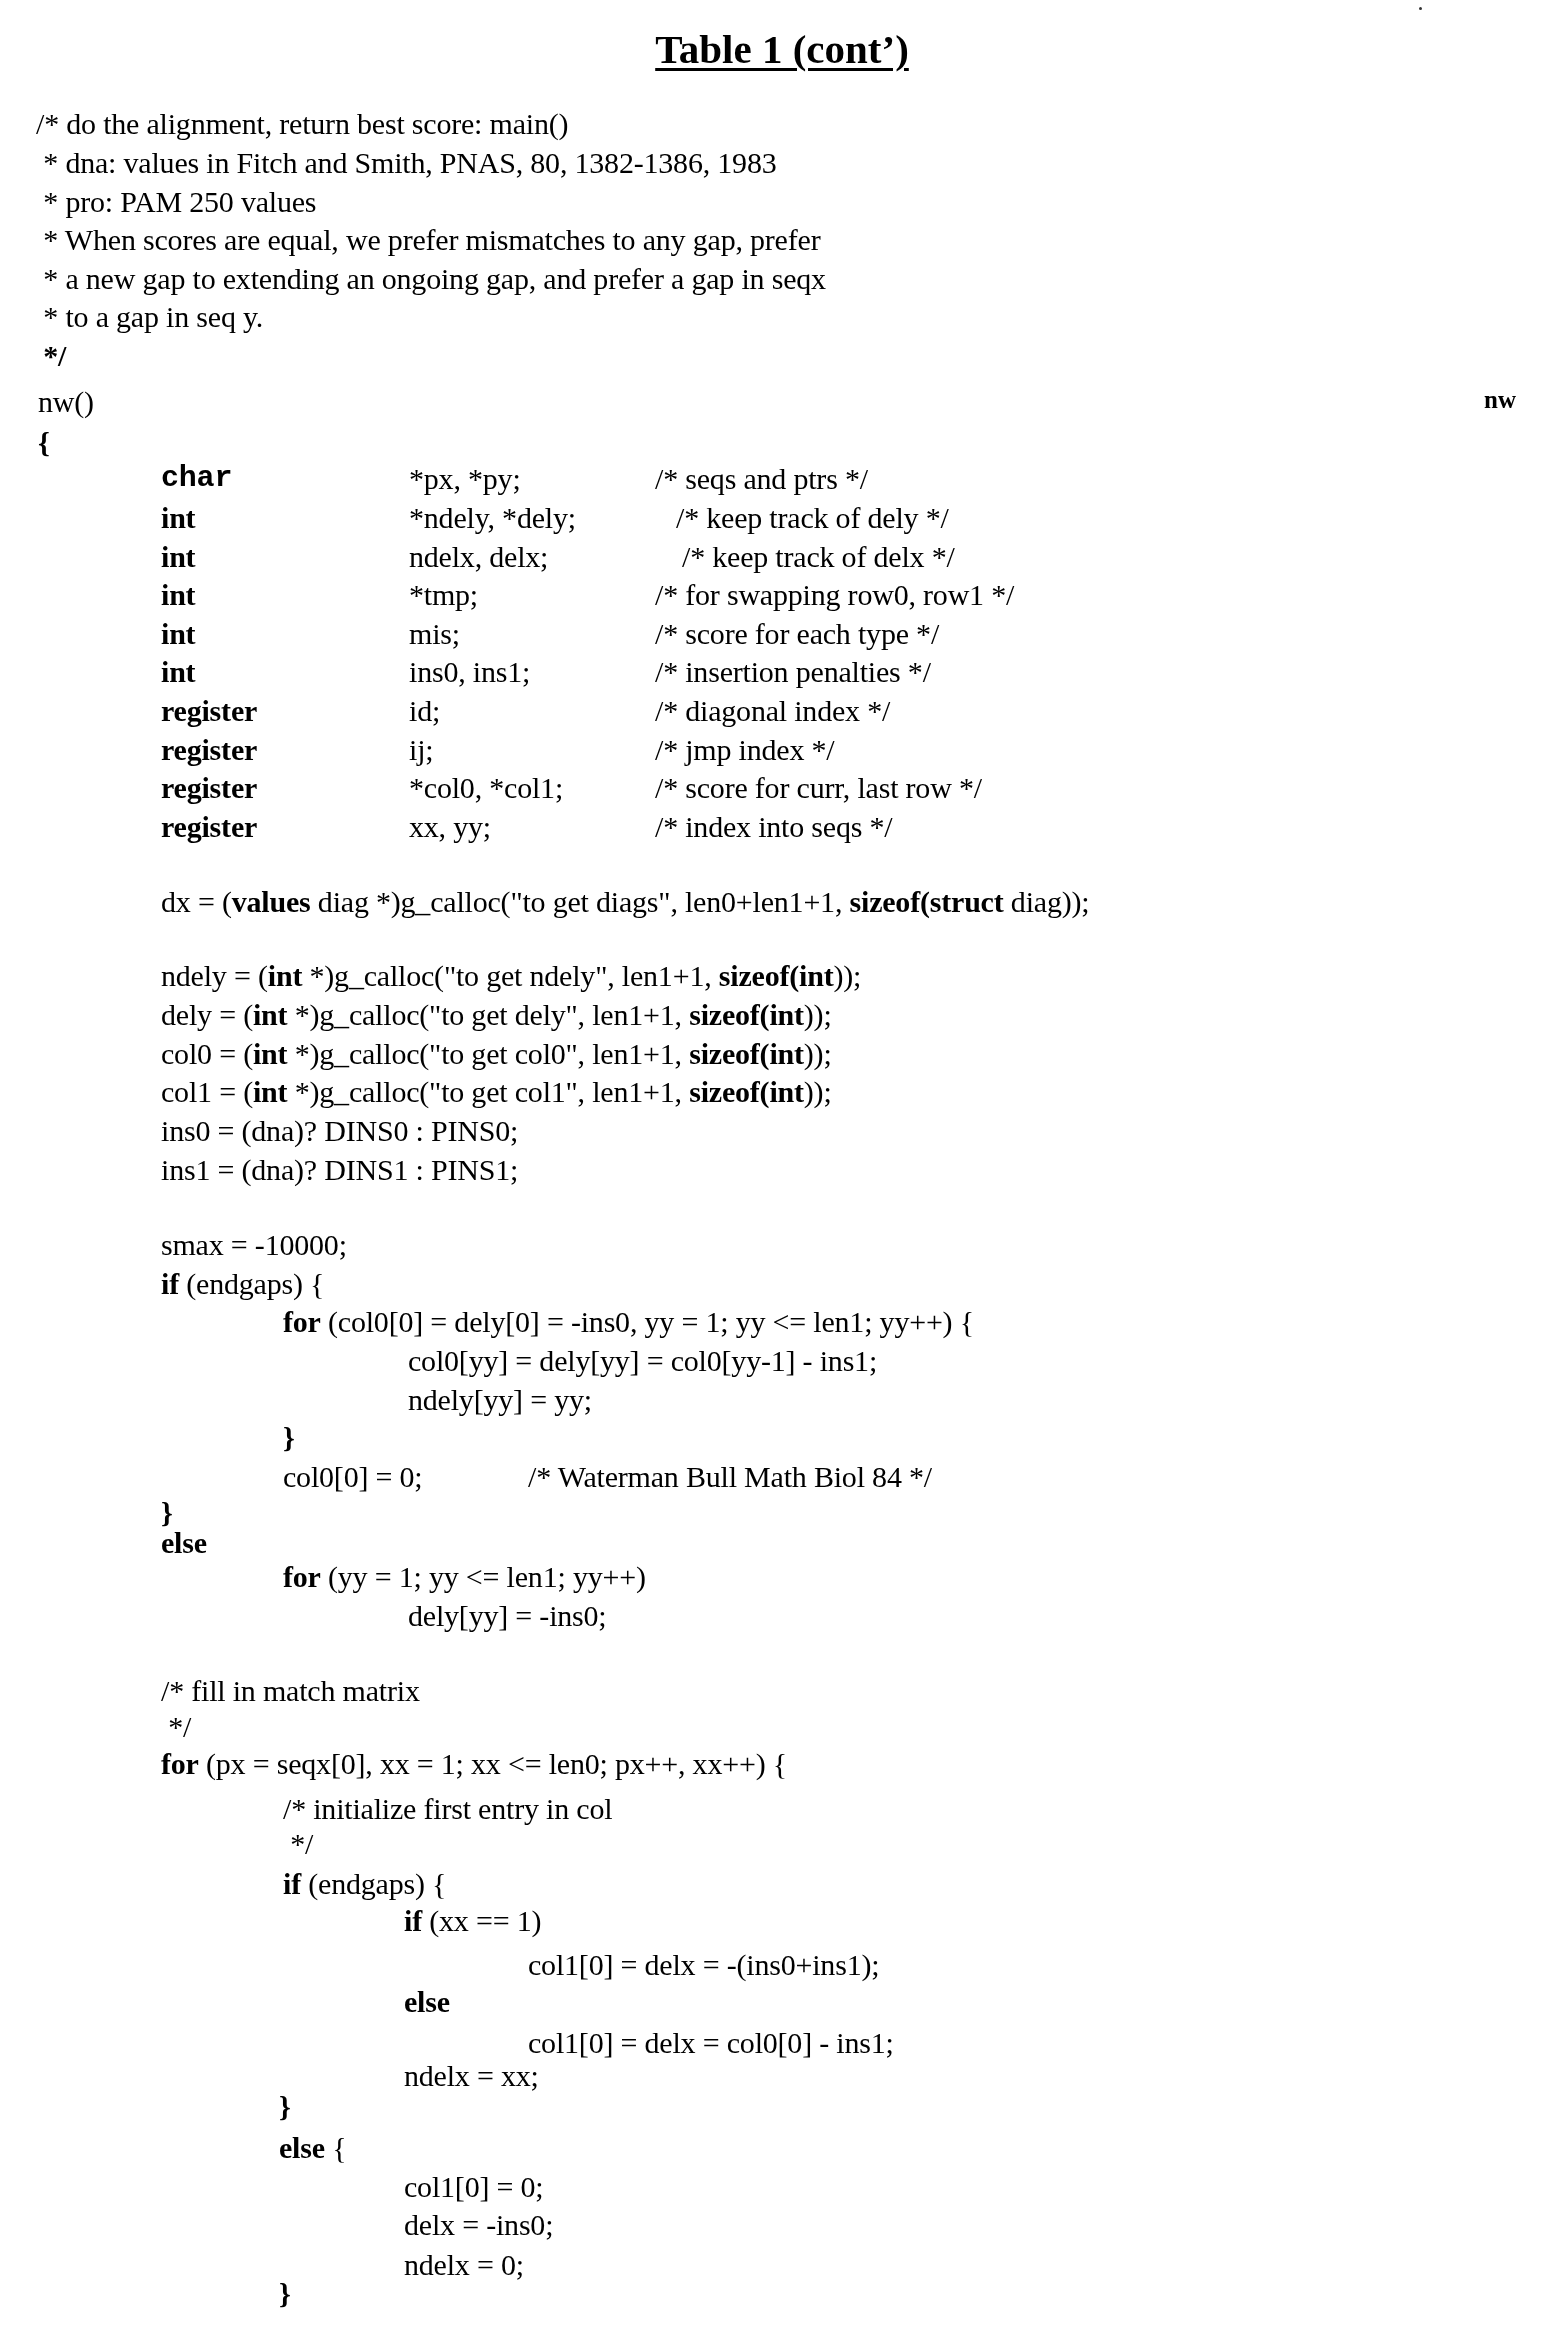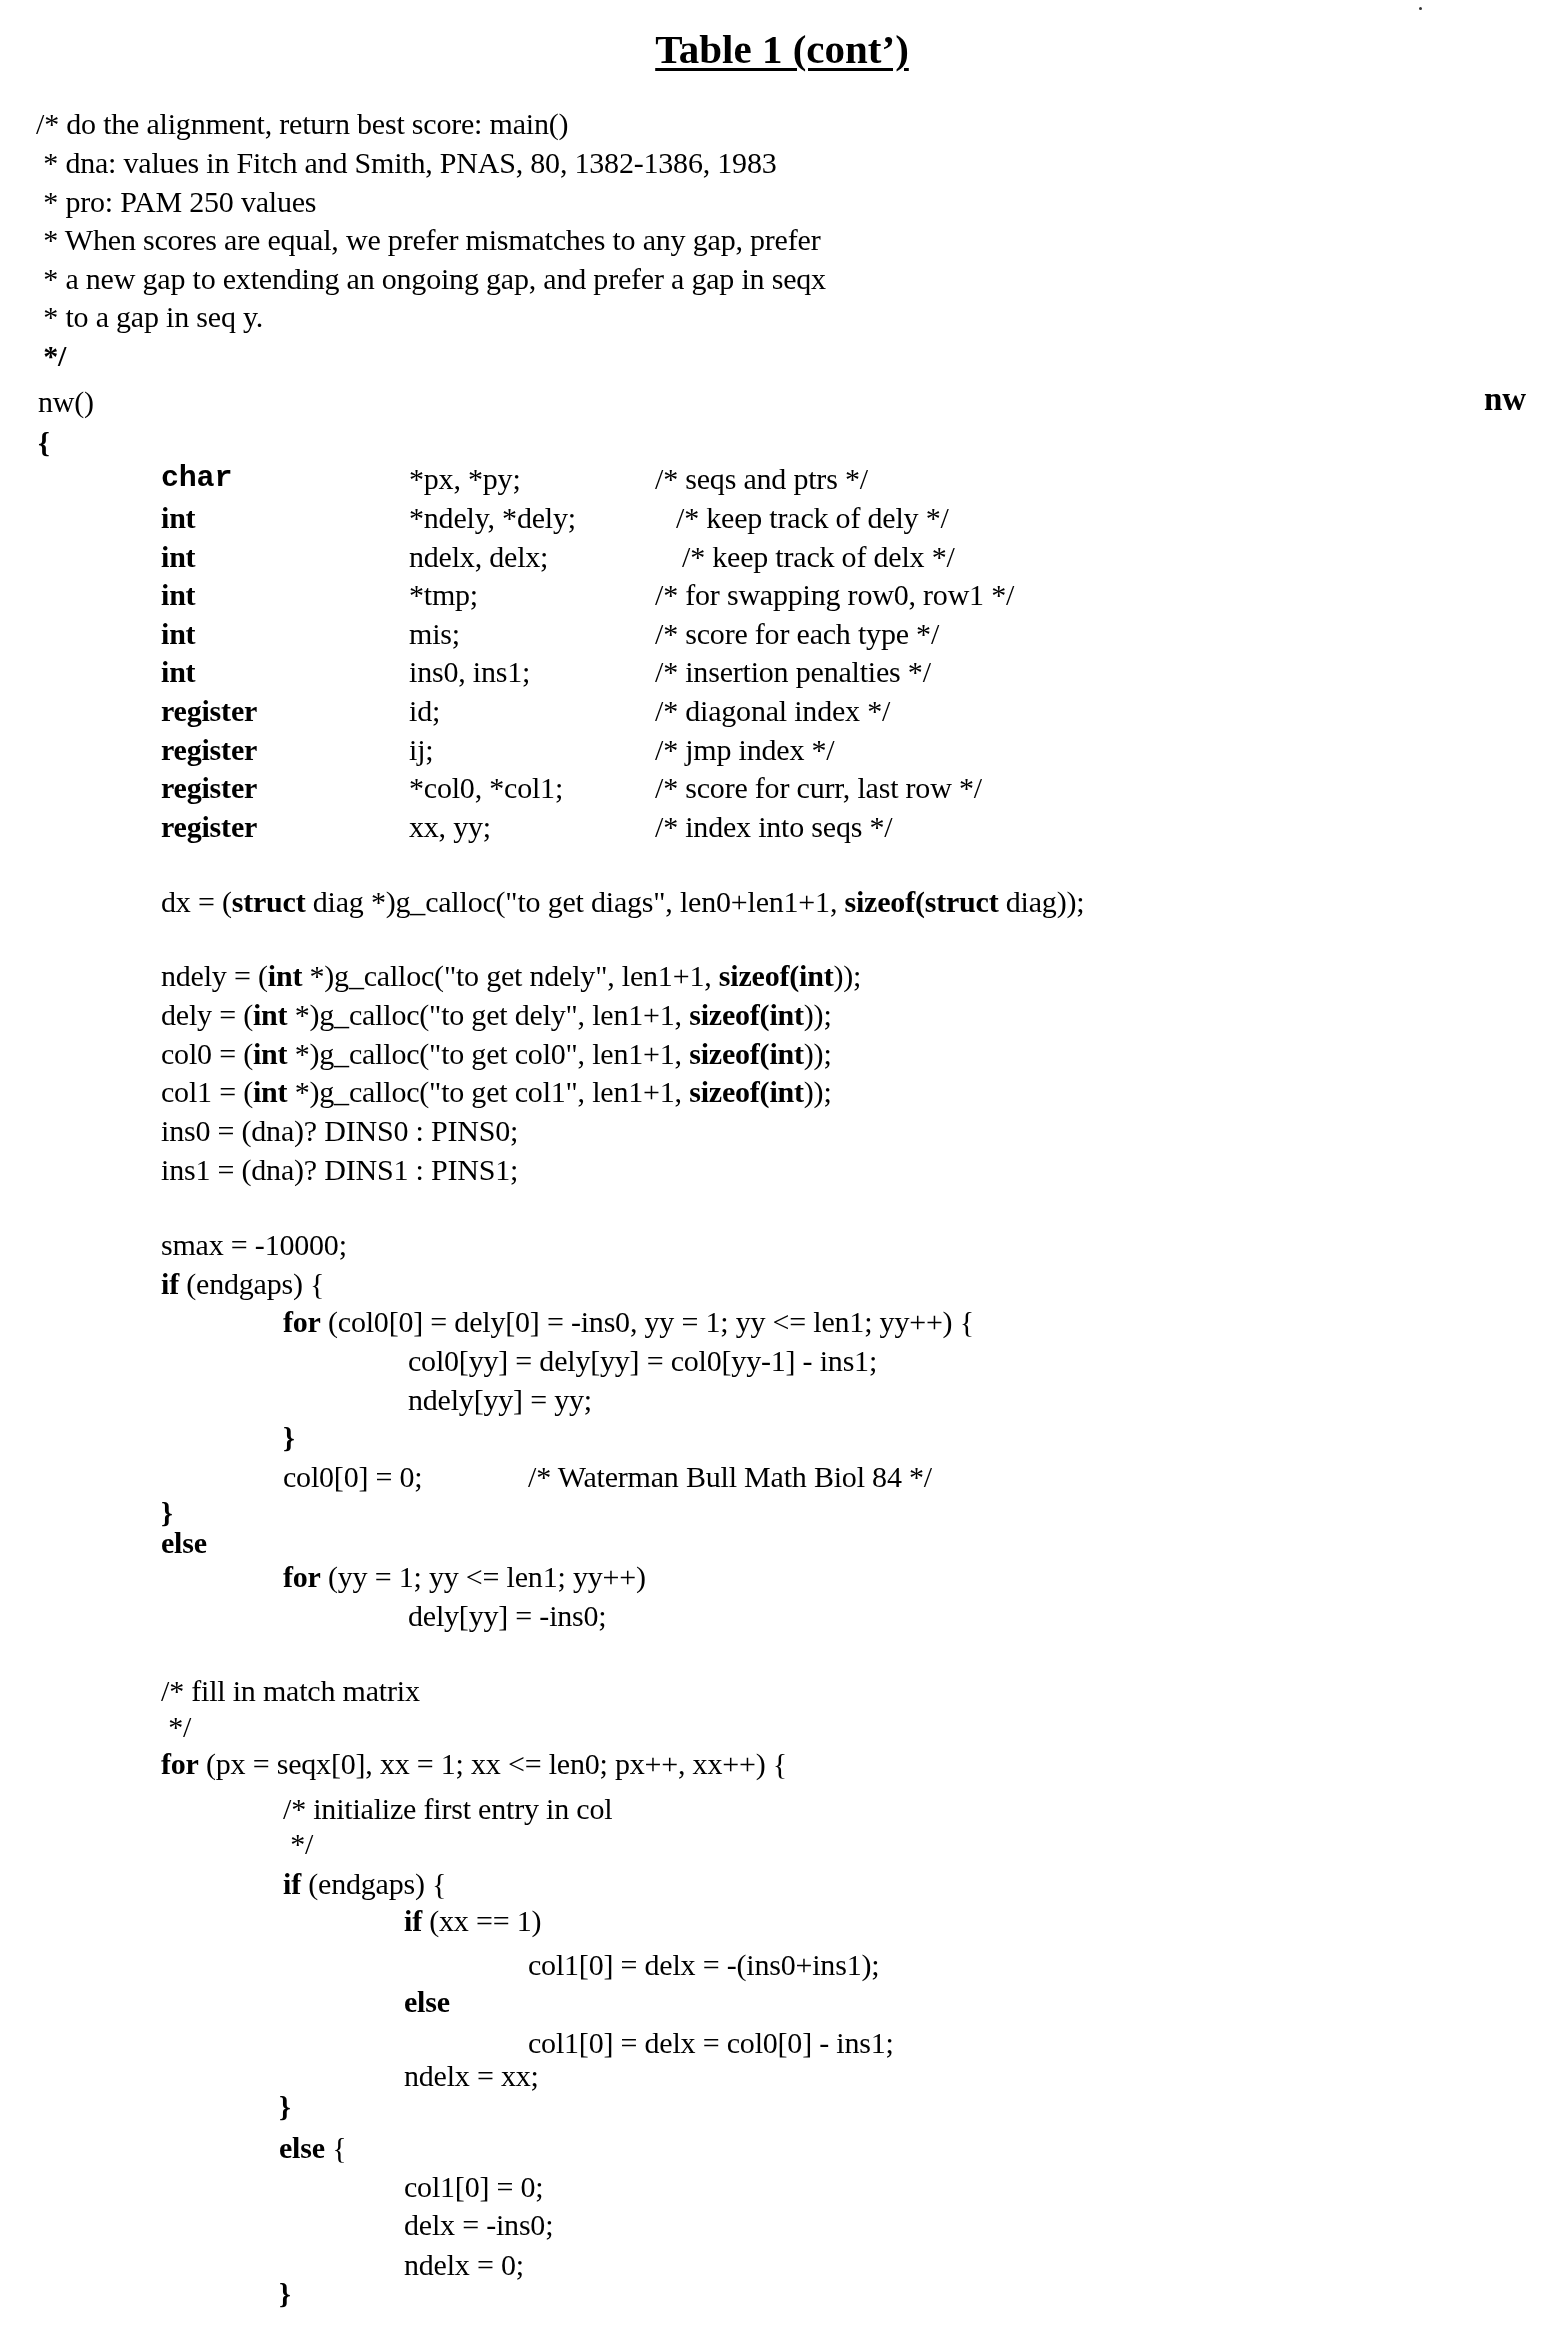--- a/index.html
+++ b/index.html
@@ -12,21 +12,21 @@
     position: absolute; left: 0; width: 1564px; top: 25px;
     text-align: center; font-size: 41px; font-weight: bold; line-height: 49px;
   }
   .title span { text-decoration: underline; text-decoration-thickness: 3.3px; text-underline-offset: 5px; }
   .line {
     position: absolute; font-size: 30px; line-height: 39px; white-space: pre;
     letter-spacing: -0.2px;
   }
   .line b { font-weight: bold; }
   .tag {
-    position: absolute; left: 1484px; top: 380px; font-size: 33px; font-weight: bold;
+    position: absolute; left: 1484px; top: 380px; font-size: 25px; font-weight: bold;
     line-height: 39px;
   }
   .dot { position: absolute; width: 2.5px; height: 3.3px; background: #333; border-radius: 1.6px; }
 </style>
 </head>
 <body>
 
 <div class="title"><span>Table 1 (cont’)</span></div>
 
 <div class="tag">nw</div>
@@ -91,21 +91,21 @@
       <div class="line" style="left: 655px; top: 768px;">/* score for curr, last row */</div>
     </div>
     <div>
       <div class="line" style="left: 161px; top: 807px; font-weight: bold;">register</div>
       <div class="line" style="left: 409px; top: 807px;">xx, yy;</div>
       <div class="line" style="left: 655px; top: 807px;">/* index into seqs */</div>
     </div>
   </div>
 
 <div id="code">
-    <div class="line" style="left: 161px; top: 882px;"><span>dx = (</span><b>struct</b><span> diag *)g_calloc("to get diags", len0+len1+1, </span><b>sizeof(struct</b><span> diag));</span></div>
+    <div class="line" style="left: 161px; top: 882px;"><span>dx = (</span><b>values</b><span> diag *)g_calloc("to get diags", len0+len1+1, </span><b>sizeof(struct</b><span> diag));</span></div>
     <div class="line" style="left: 161px; top: 956px;"><span>ndely = (</span><b>int</b><span> *)g_calloc("to get ndely", len1+1, </span><b>sizeof(int</b><span>));</span></div>
     <div class="line" style="left: 161px; top: 995px;"><span>dely = (</span><b>int</b><span> *)g_calloc("to get dely", len1+1, </span><b>sizeof(int</b><span>));</span></div>
     <div class="line" style="left: 161px; top: 1034px;"><span>col0 = (</span><b>int</b><span> *)g_calloc("to get col0", len1+1, </span><b>sizeof(int</b><span>));</span></div>
     <div class="line" style="left: 161px; top: 1072px;"><span>col1 = (</span><b>int</b><span> *)g_calloc("to get col1", len1+1, </span><b>sizeof(int</b><span>));</span></div>
     <div class="line" style="left: 161px; top: 1111px;"><span>ins0 = (dna)? DINS0 : PINS0;</span></div>
     <div class="line" style="left: 161px; top: 1150px;"><span>ins1 = (dna)? DINS1 : PINS1;</span></div>
     <div class="line" style="left: 161px; top: 1225px;"><span>smax = -10000;</span></div>
     <div class="line" style="left: 161px; top: 1264px;"><b>if</b><span> (endgaps) {</span></div>
     <div class="line" style="left: 283px; top: 1302px;"><b>for</b><span> (col0[0] = dely[0] = -ins0, yy = 1; yy &lt;= len1; yy++) {</span></div>
     <div class="line" style="left: 408px; top: 1341px;"><span>col0[yy] = dely[yy] = col0[yy-1] - ins1;</span></div>

